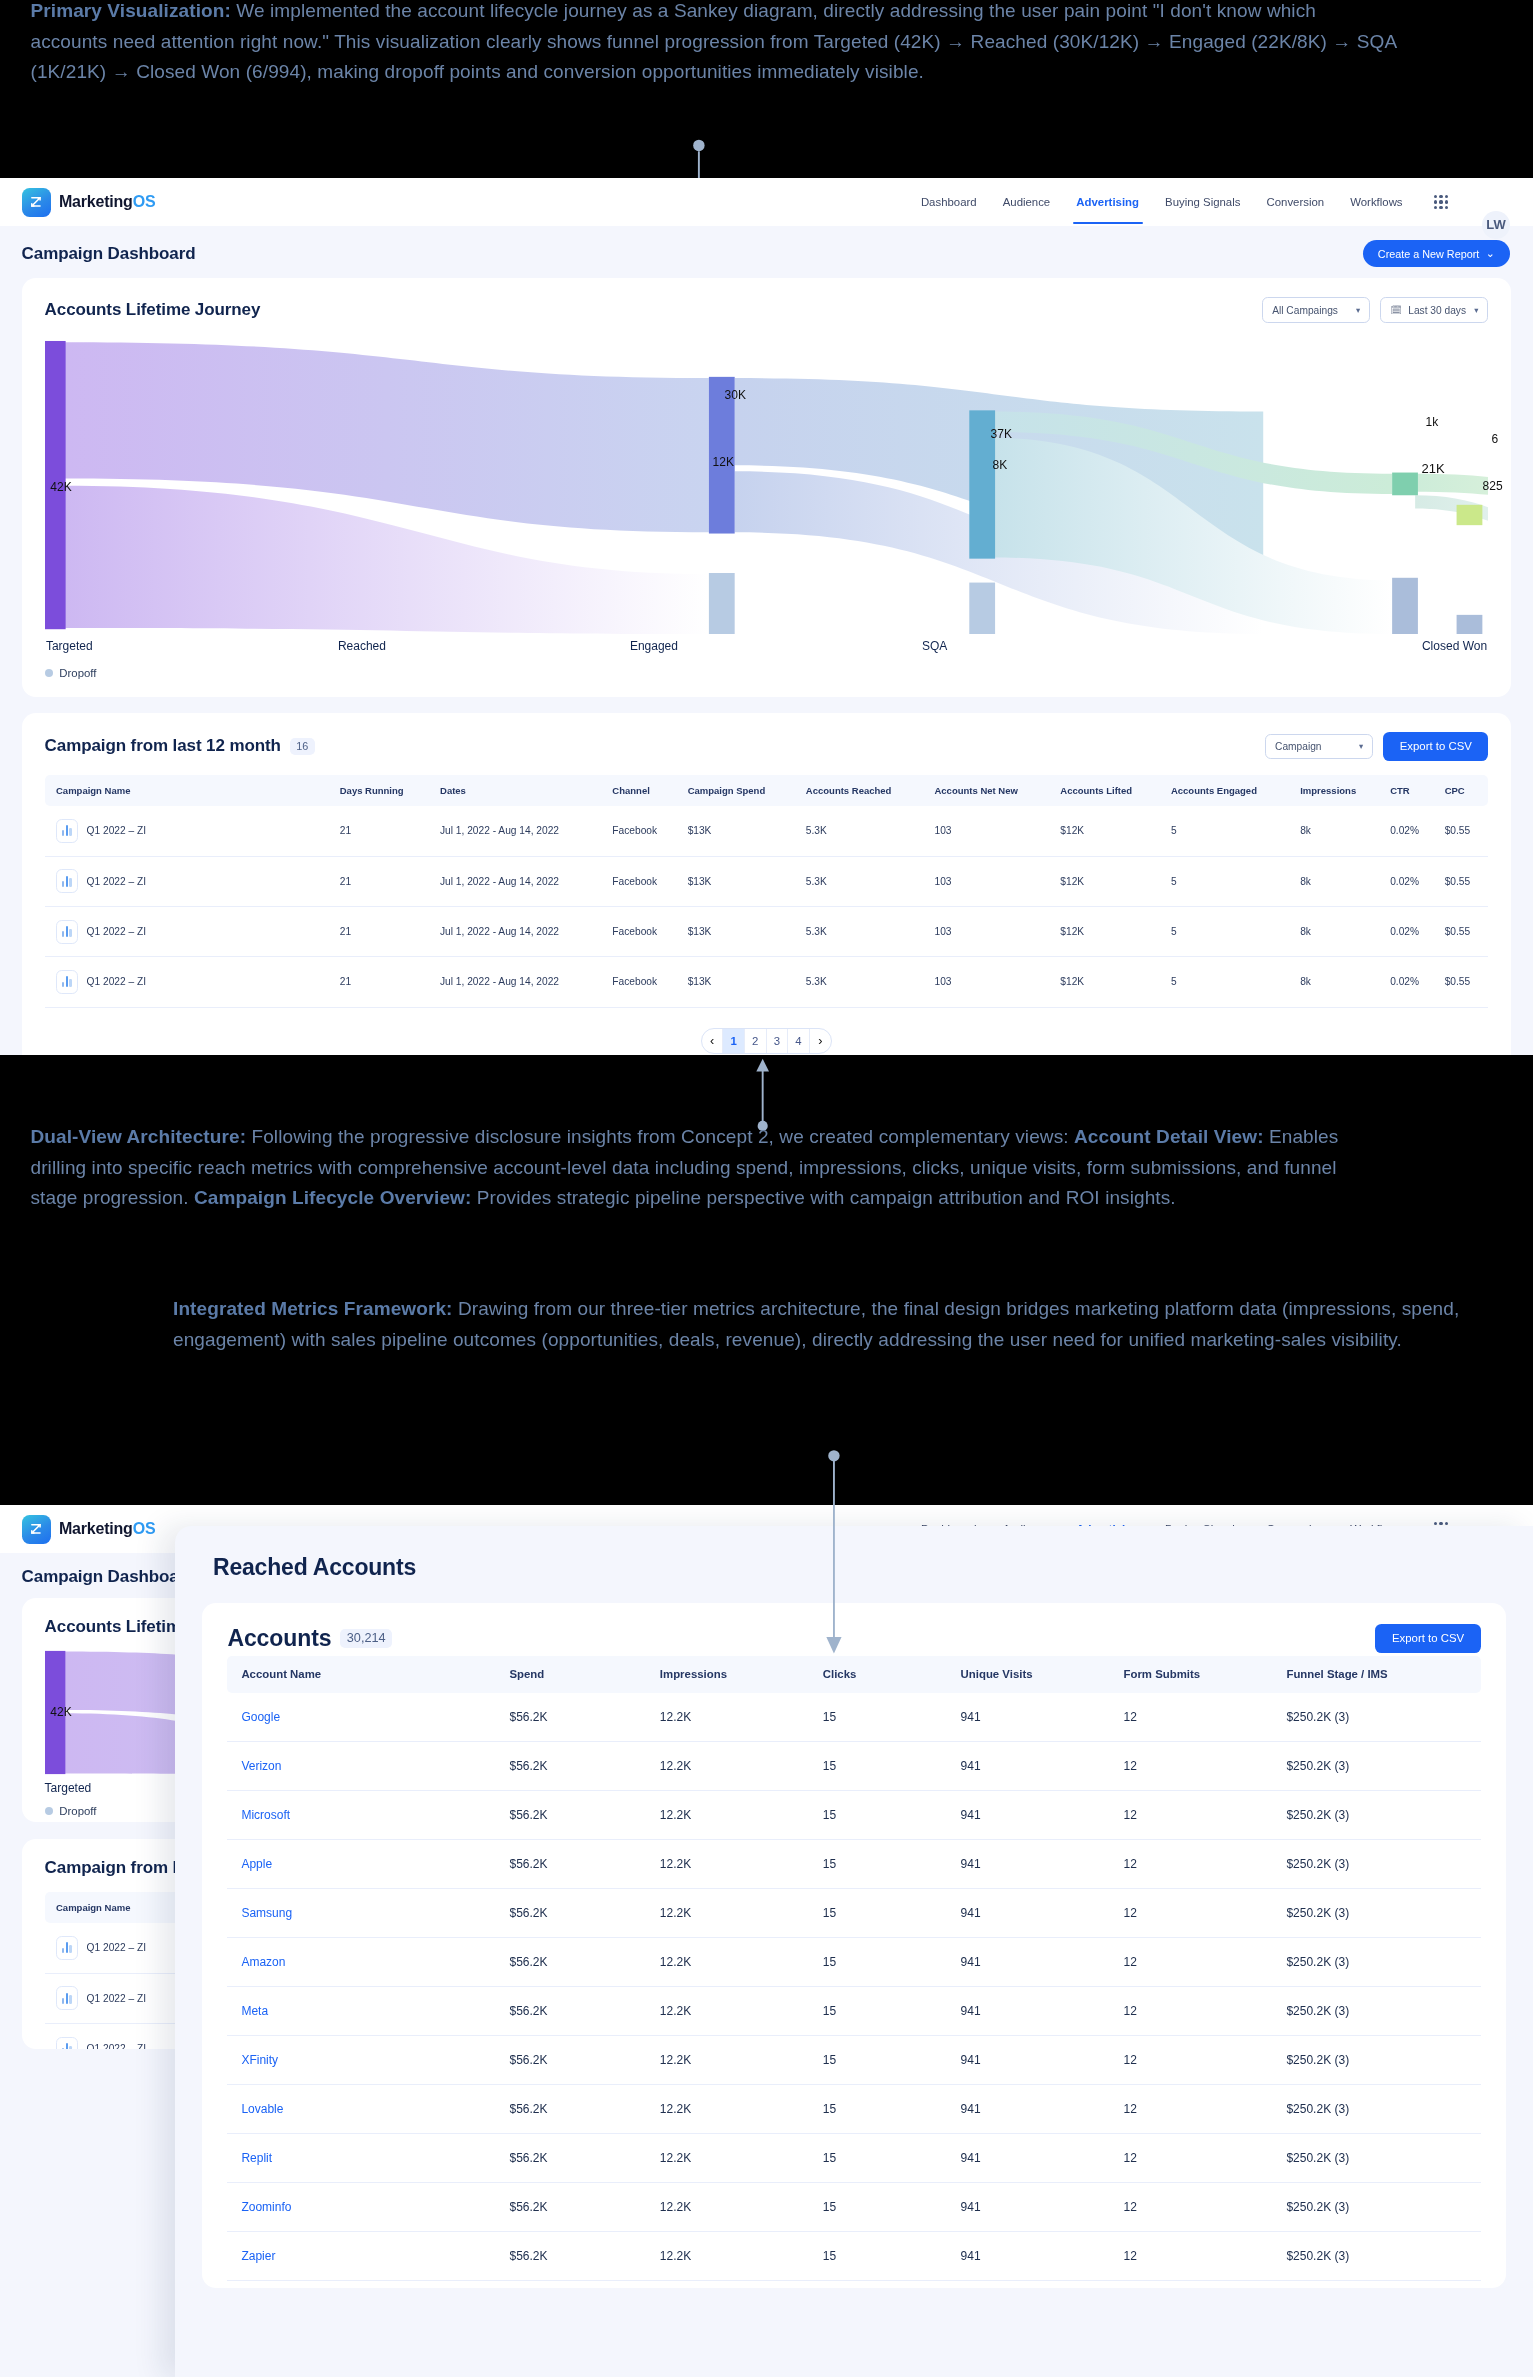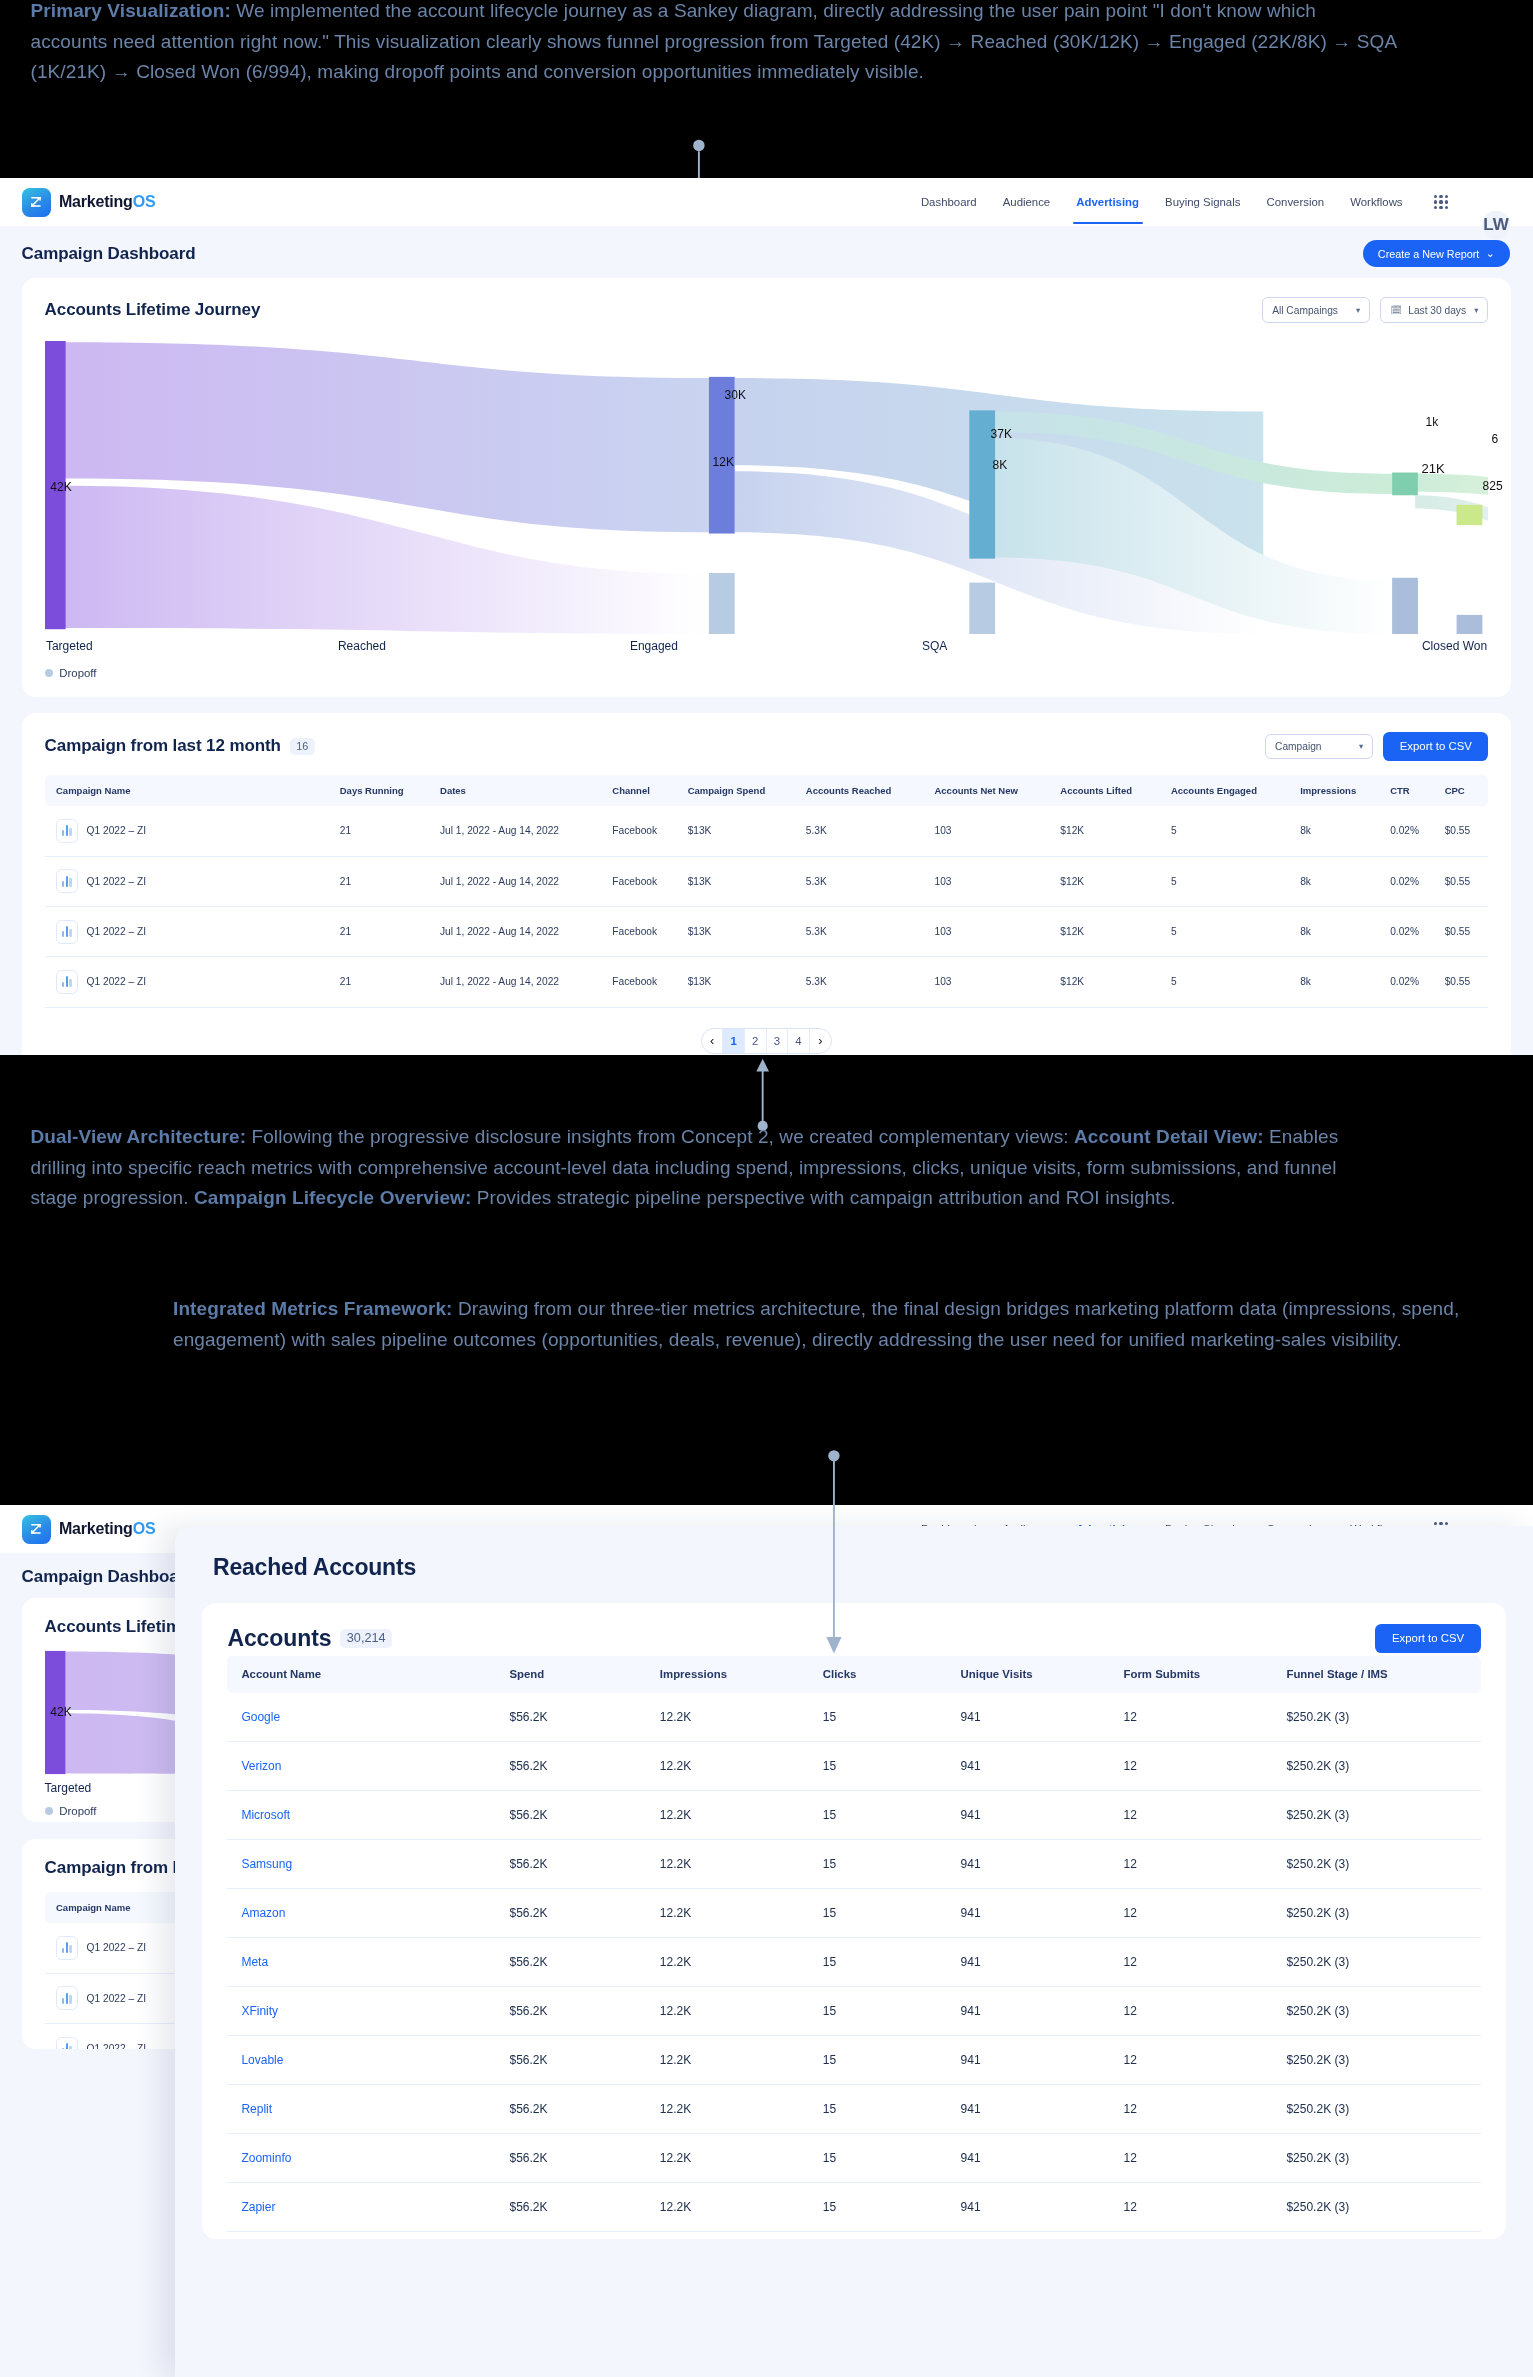--- a/index.html
+++ b/index.html
@@ -58,21 +58,21 @@
   }
   .nav-item.active { color:#1b63f5; font-weight:600; }
   .nav-item.active::after {
     content:""; position:absolute; left:-2.5px; right:-2.5px; bottom:0;
     height:2.5px; background:#1b63f5; border-radius:1.3px;
   }
   .grid-icon { display:grid; grid-template-columns: repeat(3, 3.2px); gap:2.5px; margin-left:6.4px; }
   .grid-icon span { width:3.2px; height:3.2px; border-radius:50%; background:#4a5a7d; display:block; }
   .avatar {
     width:28px;height:28px;border-radius:50%;background:#eef2fb;color:#4a5a7d;
-    display:flex;align-items:center;justify-content:center;font-size:17px;font-weight:600;
+    display:flex;align-items:center;justify-content:center;font-size:13px;font-weight:600;
     margin-left:10.2px;
     margin-top:45px;
   }
 
   .pagehead {
     display:flex; align-items:center; padding: 14px 23px 11.4px 21.6px;
   }
   .pagehead h1 { font-size:17px; font-weight:700; color:#10244e; letter-spacing:-0.1px; }
   .btn-primary {
     margin-left:auto; background:#1b63f5; color:#fff; border:none; border-radius:635px;
@@ -660,20 +660,29 @@
           <tr>
             <td class="link">Microsoft</td>
             <td>$56.2K</td>
             <td>12.2K</td>
             <td>15</td>
             <td>941</td>
             <td>12</td>
             <td>$250.2K (3)</td>
           </tr>
           <tr>
+            <td class="link">Apple</td>
+            <td>$56.2K</td>
+            <td>12.2K</td>
+            <td>15</td>
+            <td>941</td>
+            <td>12</td>
+            <td>$250.2K (3)</td>
+          </tr>
+          <tr>
             <td class="link">Samsung</td>
             <td>$56.2K</td>
             <td>12.2K</td>
             <td>15</td>
             <td>941</td>
             <td>12</td>
             <td>$250.2K (3)</td>
           </tr>
           <tr>
             <td class="link">Amazon</td>

